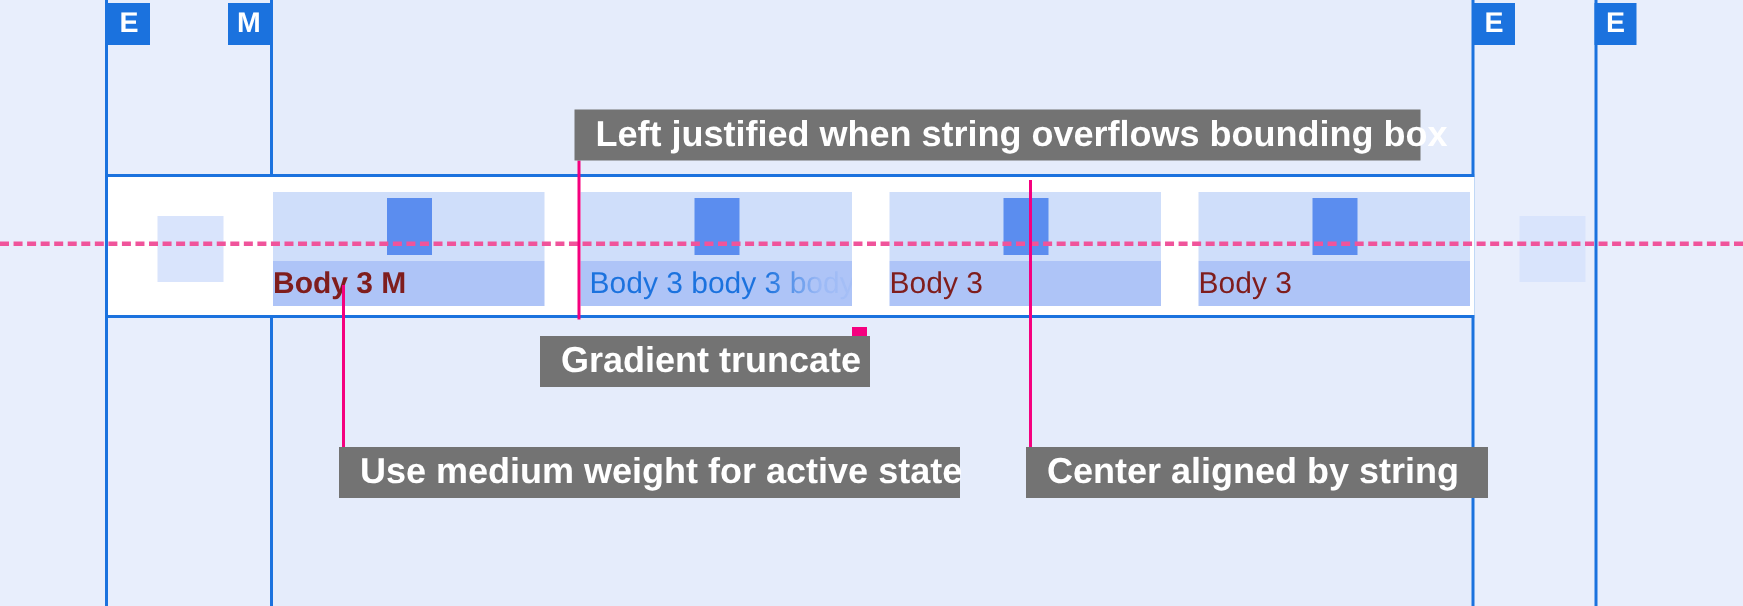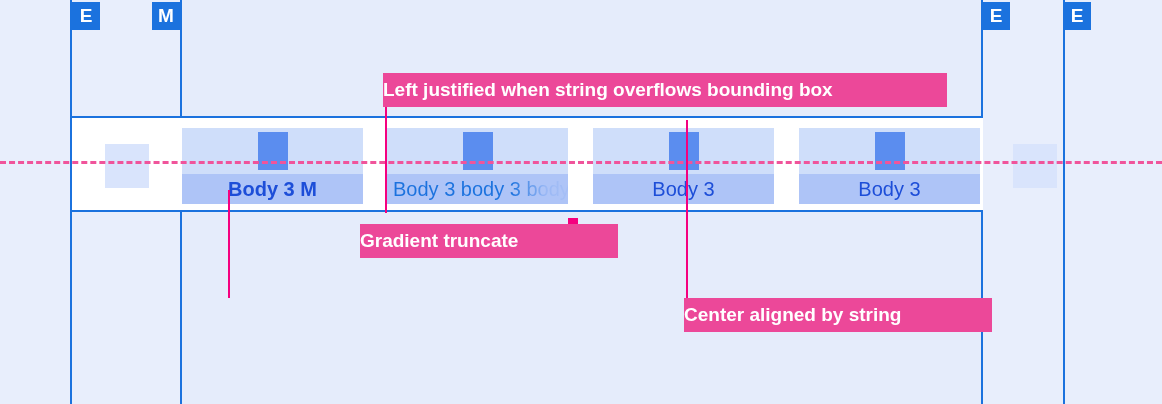--- a/index.html
+++ b/index.html
@@ -99,23 +99,22 @@
     overflow: hidden;
   }
 
   .tab-label {
     position: absolute;
     left: 0;
     top: 0;
     width: 100%;
     height: 30px;
     line-height: 30px;
-    text-align: center;
     font-size: 20px;
-    color: #1d4ed8;
+    color: #7f1d1d;
     white-space: nowrap;
   }
 
   .tab-label.active { font-weight: bold; }
 
   .tab-label.overflow {
     text-align: left;
     padding-left: 6px;
     width: auto;
     background: linear-gradient(to right,
@@ -142,26 +141,26 @@
     left: 0;
     top: 161px;
     width: 1162px;
     height: 0;
     border-top: 3px dashed #f0549b;
   }
 
   
   .callout {
     position: absolute;
-    background: #ec4899;
+    background: #737373;
     color: #ffffff;
     font-weight: bold;
-    font-size: 19px;
+    font-size: 24px;
     line-height: 34px;
-    padding: 0 0;
+    padding: 0 14px;
     height: 34px;
     white-space: nowrap;
   }
 
   .leader {
     position: absolute;
     background: #f5007f;
     width: 2px;
   }
 
@@ -230,20 +229,21 @@
       </div>
     </div>
   </div>
 
   <div id="centerline" style="top: 161px;"></div>
 
   <div class="leader" id="ld0" style="left: 385px; top: 107px; height: 106px;"></div>
   <div class="callout" id="co0" style="left: 383px; top: 73px; width: 564px;">Left justified when string overflows bounding box</div>
 
   <div class="nub" id="nb1" style="left: 568px; top: 218px;"></div>
-  <div class="callout" id="co1" style="left: 360px; top: 224px; width: 258px;">Gradient truncate</div>
+  <div class="callout" id="co1" style="left: 360px; top: 224px; width: 220px;">Gradient truncate</div>
 
   <div class="leader" id="ld2" style="left: 228px; top: 190px; height: 108px;"></div>
+  <div class="callout" id="co2" style="left: 226px; top: 298px; width: 414px;">Use medium weight for active state</div>
 
   <div class="leader" id="ld3" style="left: 686px; top: 120px; height: 178px;"></div>
   <div class="callout" id="co3" style="left: 684px; top: 298px; width: 308px;">Center aligned by string</div>
 
 </div>
 
 </body></html>

